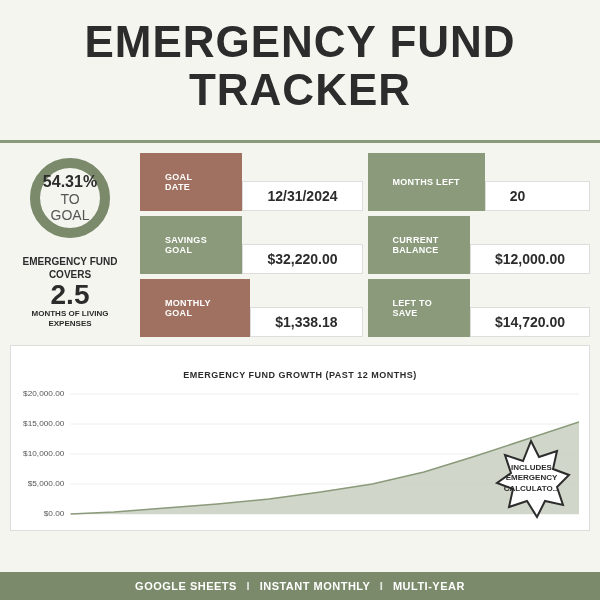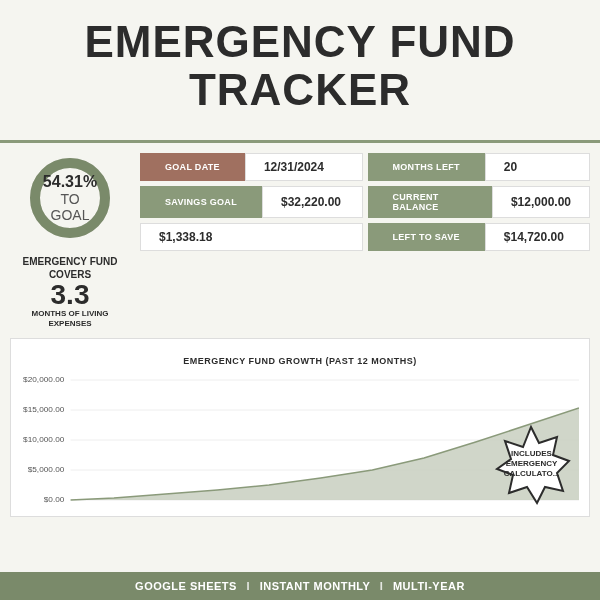--- a/index.html
+++ b/index.html
@@ -126,39 +126,40 @@
       padding: 6px 25px;
       display: flex;
       align-items: center;
       min-width: 95px;
       letter-spacing: 0.3px;
     }
 
     .stat-value {
       background: white;
       color: #2c2c2c;
-      font-size: 12px;
+      font-size: 14px;
       font-weight: 600;
-      padding: 6px 18px;
+      padding: 6px 24px;
       display: flex;
       align-items: center;
       flex: 1;
       border: 1px solid #ddd;
+      margin-top: 28px;
     }
 
     .stat-label.brown {
       background: #a07060;
     }
 
     
     #chart-section {
       margin: 8px 10px 0 10px;
       background: white;
       border: 1px solid #ddd;
-      padding: 17px 10px 6px;
+      padding: 24px 10px 6px;
     }
 
     .chart-title {
       font-size: 9px;
       font-weight: 700;
       text-align: center;
       color: #2c2c2c;
       text-transform: uppercase;
       margin-bottom: 4px;
       letter-spacing: 0.5px;
@@ -239,21 +240,21 @@
         <circle cx="45" cy="45" r="35" fill="none" stroke="#7a8a6a" stroke-width="10" stroke-dasharray="219.9 185.8" stroke-dashoffset="0"></circle>
       </svg>
       <div id="donut-label">
         <div class="pct">54.31%</div>
         <div class="goal-text">TO GOAL</div>
       </div>
     </div>
 
     <div id="efund-covers">
       <div class="covers-title">EMERGENCY FUND COVERS</div>
-      <div class="covers-number">3.3</div>
+      <div class="covers-number">2.5</div>
       <div class="covers-subtitle">MONTHS OF LIVING EXPENSES</div>
     </div>
   </div>
 
   <div id="right-panel">
 
     <div class="stats-grid">
       <div class="stat-row">
         <div class="stat-label brown">GOAL DATE</div>
         <div class="stat-value">12/31/2024</div>
@@ -270,20 +271,21 @@
         <div class="stat-value">$32,220.00</div>
       </div>
       <div class="stat-row">
         <div class="stat-label">CURRENT BALANCE</div>
         <div class="stat-value">$12,000.00</div>
       </div>
     </div>
 
     <div class="stats-grid">
       <div class="stat-row">
+        <div class="stat-label brown">MONTHLY GOAL</div>
         <div class="stat-value">$1,338.18</div>
       </div>
       <div class="stat-row">
         <div class="stat-label">LEFT TO SAVE</div>
         <div class="stat-value">$14,720.00</div>
       </div>
     </div>
   </div>
 </div>
 

